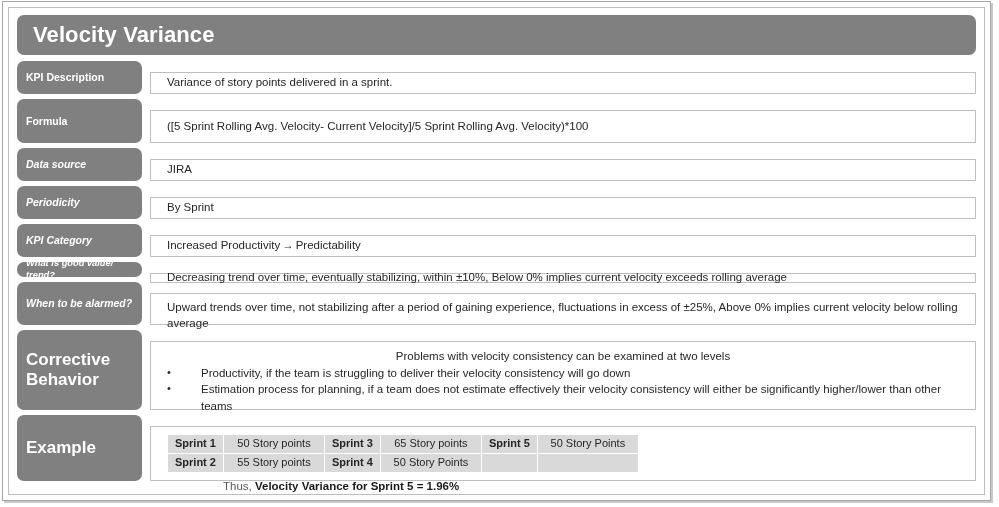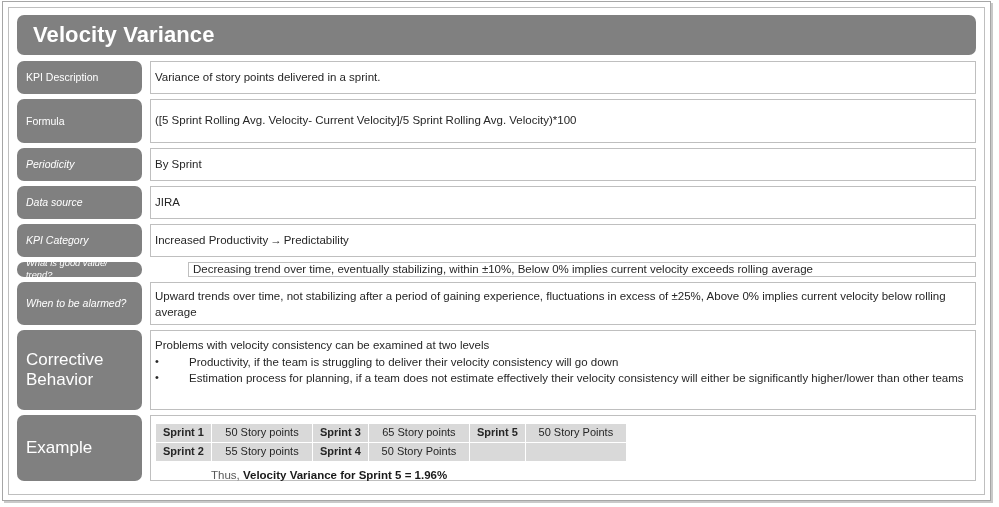--- a/index.html
+++ b/index.html
@@ -64,71 +64,72 @@
   }
   .row:last-child { margin-bottom: 0; }
 
   .label-cell {
     width: 125px;
     flex: 0 0 125px;
     background: #808080;
     border-radius: 7px;
     color: #ffffff;
     font-size: 10.5px;
-    font-weight: normal;
+    font-weight: bold;
     display: flex;
     align-items: center;
     padding: 0 9px;
     box-sizing: border-box;
     line-height: 1.2;
   }
   .label-cell.italic { font-style: italic; }
   .label-cell.small { font-size: 9.3px; }
   .label-cell.big { font-size: 17px; }
 
   .value-cell {
     flex: 1 1 auto;
     margin-left: 8px;
     border: 1px solid #bfbfbf;
     background: #ffffff;
     box-sizing: border-box;
     font-size: 11.5px;
     color: #262626;
     display: flex;
     align-items: center;
-    padding: 4px 4px;
+    padding: 4px 16px;
     line-height: 1.35;
+    margin-top: 11px;
   }
   .value-cell.top-align {
     align-items: flex-start;
     padding-top: 6px;
   }
 
   
   .r-desc   { height: 33px; }
   .r-form   { height: 44px; justify-content: flex-end; }
   .r-src    { height: 33px; }
   .r-per    { height: 33px; }
   .r-cat    { height: 33px; }
-  .r-good   { height: 15px; gap: 38px; }
+  .r-good   { height: 15px; }
   .r-alarm  { height: 43px; }
   .r-corr   { height: 80px; }
   .r-ex     { height: 66px; }
 
   .arrow-glyph { font-weight: bold; padding: 0 2px; }
 
   
   .corr-body {
     display: block;
     font-size: 11.5px;
     color: #262626;
     line-height: 1.45;
     width: 100%;
   }
-  .corr-lead { display: block; }
+  .corr-lead { display: block; text-align: center; }
   .corr-bullet {
     display: flex;
     align-items: flex-start;
   }
   .corr-bullet .bullet-dot {
     flex: 0 0 auto;
     width: 34px;
     text-align: left;
     font-size: 11px;
   }
@@ -187,28 +188,28 @@
     <div class="row r-desc">
       <div class="label-cell">KPI Description</div>
       <div class="value-cell">Variance of story points delivered in a sprint.</div>
     </div>
 
     <div class="row r-form">
       <div class="label-cell">Formula</div>
       <div class="value-cell">([5 Sprint Rolling Avg. Velocity- Current Velocity]/5 Sprint Rolling Avg. Velocity)*100</div>
     </div>
 
+    <div class="row r-src">
+      <div class="label-cell italic">Data source</div>
+      <div class="value-cell">JIRA</div>
+    </div>
+
     <div class="row r-per">
       <div class="label-cell italic">Periodicity</div>
       <div class="value-cell">By Sprint</div>
-    </div>
-
-    <div class="row r-src">
-      <div class="label-cell italic">Data source</div>
-      <div class="value-cell">JIRA</div>
     </div>
 
     <div class="row r-cat">
       <div class="label-cell italic">KPI Category</div>
       <div class="value-cell">
         <span>Increased Productivity</span>
         <span class="arrow-glyph">→</span>
         <span>Predictability</span>
       </div>
     </div>

